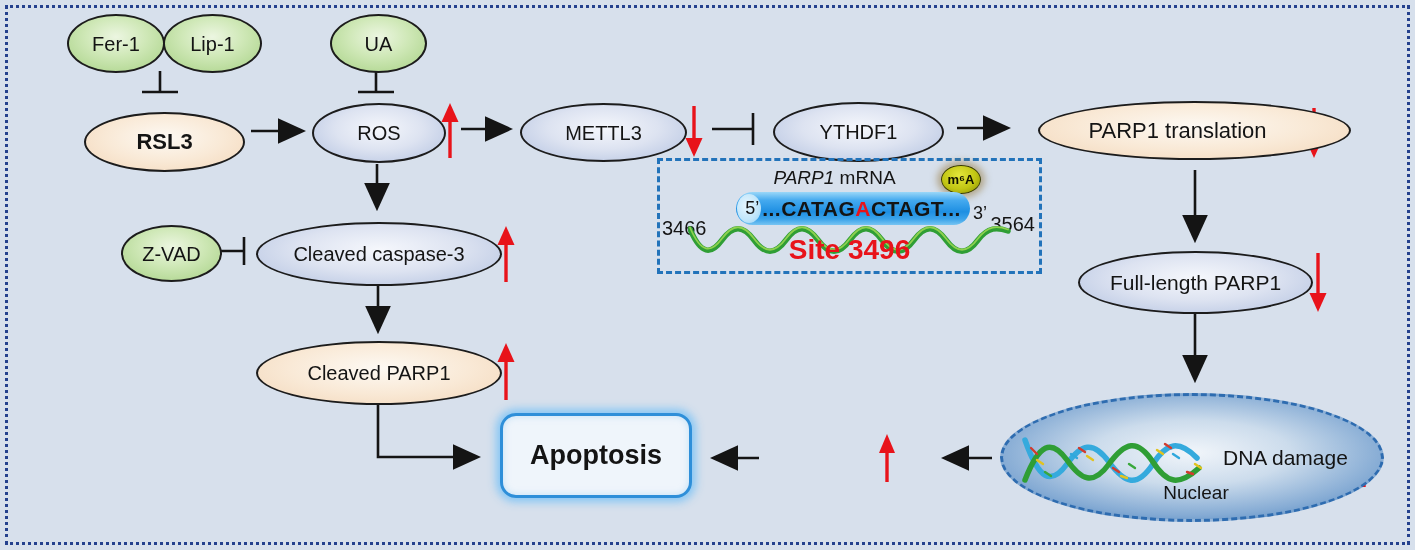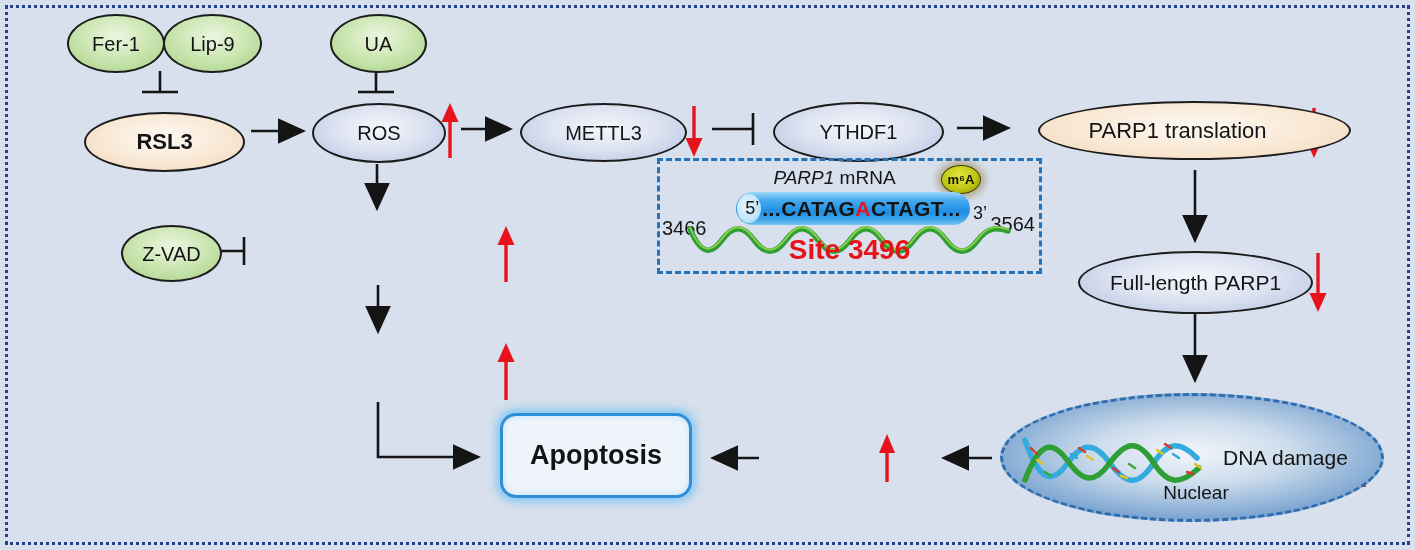--- a/index.html
+++ b/index.html
@@ -126,21 +126,21 @@
         <line x1="1364" y1="487" x2="1364" y2="453"></line>
           <path d="M1356,455 H1372 L1364,436 z" stroke="none"></path>
       </g>
     </g>
   </svg>
 
   <div class="node green" style="left:67px;top:14px;width:94px;height:55px;">
       <span>Fer-1</span>
     </div>
   <div class="node green" style="left:163px;top:14px;width:95px;height:55px;">
-      <span>Lip-9</span>
+      <span>Lip-1</span>
     </div>
   <div class="node green" style="left:121px;top:225px;width:97px;height:53px;">
       <span>Z-VAD</span>
     </div>
   <div class="node green" style="left:330px;top:14px;width:93px;height:55px;">
       <span>UA</span>
     </div>
 
   <div class="node peach bold rsl3" style="left:84px;top:112px;width:157px;height:56px;">
       <span>RSL3</span>
@@ -152,20 +152,26 @@
       <span>METTL3</span>
     </div>
   <div class="node blue" style="left:773px;top:102px;width:167px;height:56px;">
       <span>YTHDF1</span>
     </div>
   <div class="node peach pt" style="left:1038px;top:101px;width:313px;height:59px;padding-right:34px;box-sizing:border-box;">
       <span>PARP1 translation</span>
     </div>
   <div class="node blue" style="left:1078px;top:251px;width:231px;height:59px;font-size:21px;">
       <span>Full-length PARP1</span>
+    </div>
+  <div class="node blue" style="left:256px;top:222px;width:242px;height:60px;">
+      <span>Cleaved caspase-3</span>
+    </div>
+  <div class="node peach" style="left:256px;top:341px;width:242px;height:60px;">
+      <span>Cleaved PARP1</span>
     </div>
 
   <div class="apo" style="left:500px;top:413px;width:186px;height:79px;">
       <span>Apoptosis</span>
     </div>
 
   <div class="nucleus" style="left:1000px;top:393px;width:384px;height:129px;box-sizing:border-box;">
     <svg class="dna-svg" width="200" height="58" viewBox="0 0 200 58">
       <g fill="none" stroke-linecap="round">
         <path d="M4,6 C18,46 30,52 46,30 C60,10 72,6 88,28 C104,50 116,54 132,30 C146,8 158,6 176,24" stroke="#35aadd" stroke-width="5.5"></path>

